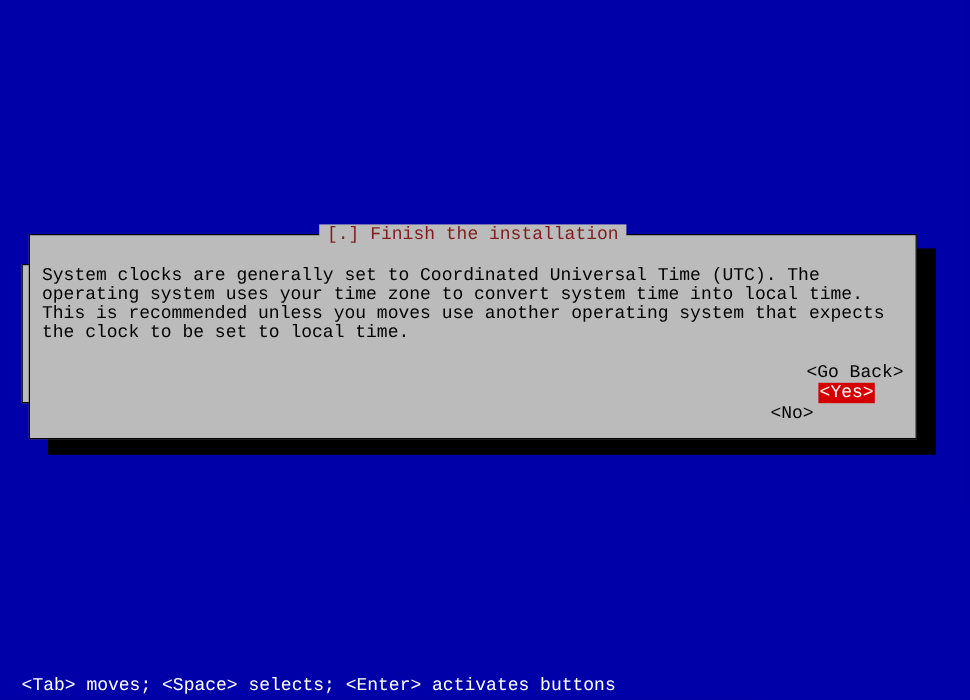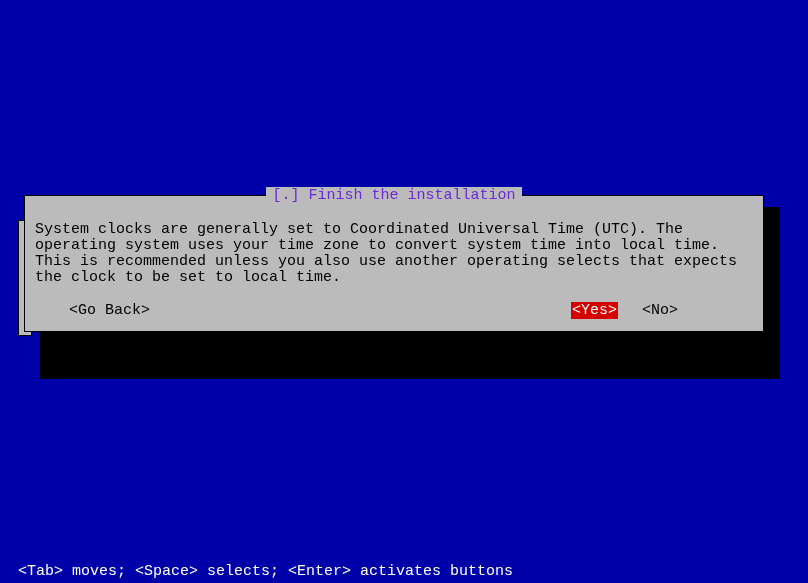--- a/index.html
+++ b/index.html
@@ -34,21 +34,21 @@
       left: 24px;
       top: 195px;
       width: 740px;
       background: #bbbbbb;
       border: 1px solid #000;
       padding: 6px 10px 12px 10px;
     }
     .title-row {
       margin-top: -15px;
       text-align: center;
-      color: #6d28d9;
+      color: #7f1d1d;
     }
     .title-row span {
       background: #bbbbbb;
       padding: 0 6px;
     }
     .body-text {
       color: #000;
       margin-top: 18px;
       white-space: pre-wrap;
       line-height: 16px;
@@ -56,20 +56,21 @@
     .question {
       color: #000;
       margin-top: 16px;
       line-height: 16px;
     }
     .button-row {
       margin-top: 16px;
       display: flex;
       align-items: flex-end;
       color: #000;
+      flex-direction: column;
     }
     .go-back {
       margin-left: 34px;
     }
     .spacer { flex: 1; }
     .yes {
       background: #d40000;
       color: #fff;
       padding: 0 1px;
       margin-right: 24px;
@@ -89,21 +90,21 @@
 </head>
 <body>
 
 <div class="underlay"></div>
 <div class="shadow"></div>
 
 <div class="dialog">
   <div class="title-row">
     <span>[.] Finish the installation</span>
   </div>
-  <div class="body-text">System clocks are generally set to Coordinated Universal Time (UTC). The operating system uses your time zone to convert system time into local time. This is recommended unless you also use another operating selects that expects the clock to be set to local time.</div>
+  <div class="body-text">System clocks are generally set to Coordinated Universal Time (UTC). The operating system uses your time zone to convert system time into local time. This is recommended unless you moves use another operating system that expects the clock to be set to local time.</div>
   <div class="button-row">
     <span class="go-back">&lt;Go Back&gt;</span>
     <span class="spacer"></span>
     <span class="yes">&lt;Yes&gt;</span>
     <span class="no">&lt;No&gt;</span>
   </div>
 </div>
 
 <div class="footer">&lt;Tab&gt; moves; &lt;Space&gt; selects; &lt;Enter&gt; activates buttons</div>
 

